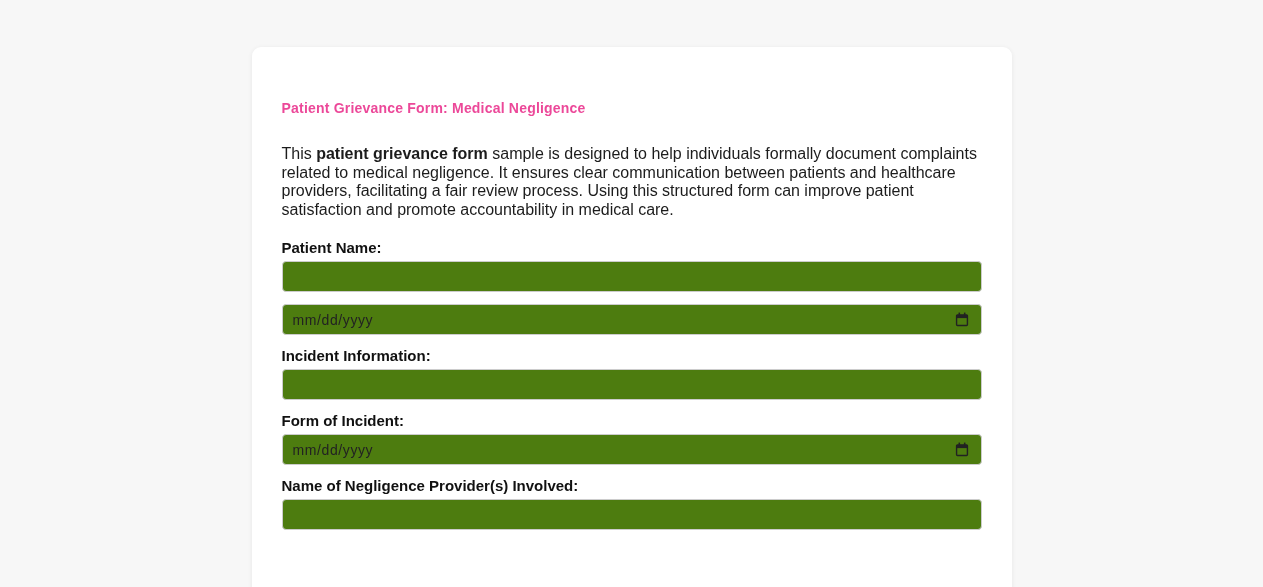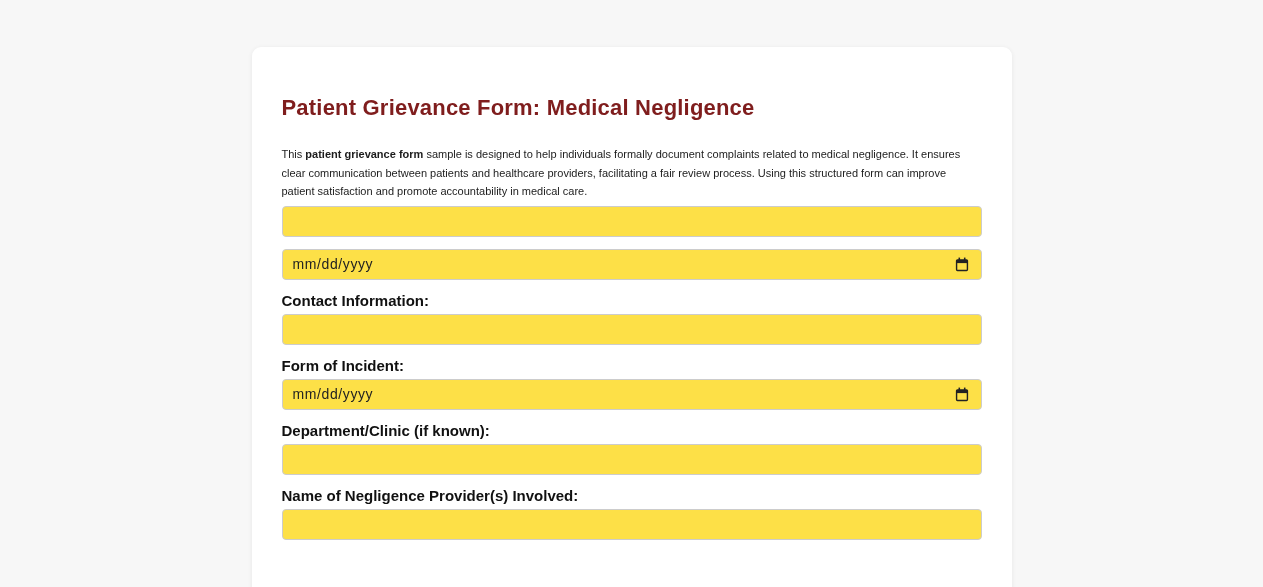--- a/index.html
+++ b/index.html
@@ -16,49 +16,49 @@
     width: 760px;
     margin: 47px auto 0;
     background: #ffffff;
     border-radius: 9px;
     box-shadow: 0 1px 5px rgba(0,0,0,0.07);
     padding: 48px 30px 60px;
     min-height: 620px;
   }
   h1.form-title {
     margin: 0;
-    font-size: 22px;
+    font-size: 14px;
     line-height: 26px;
     font-weight: bold;
-    color: #7f1d1d;
+    color: #ec4899;
     letter-spacing: 0.2px;
   }
   p.intro {
-    margin: 24px 0 5px;
-    font-size: 11px;
+    margin: 24px 0 20px;
+    font-size: 16px;
     line-height: 18.5px;
     color: #1c1c1c;
     max-width: 700px;
   }
   p.intro strong { font-weight: bold; }
   .field { margin: 0; }
   .field label {
     display: block;
     font-size: 15px;
     line-height: 18px;
     font-weight: bold;
     color: #111111;
     margin: 0 0 4px;
   }
   .text-input, .date-input {
     width: 100%;
     height: 31px;
     border: 1px solid #cccccc;
     border-radius: 4px;
-    background: #fde047;
+    background: #4d7c0f;
     margin: 0 0 12px;
     font-family: "Liberation Sans", sans-serif;
     font-size: 14px;
     color: #1c1c1c;
     padding: 0 10px;
     outline: none;
   }
   .date-input {
     display: flex;
     align-items: center;
@@ -82,60 +82,57 @@
 </head>
 <body>
 
 <div class="card">
 
   <h1 class="form-title">Patient Grievance Form: Medical Negligence</h1>
 
   <p class="intro"><span>This </span><strong>patient grievance form</strong><span> sample is designed to help individuals formally document complaints related to medical negligence. It ensures clear communication between patients and healthcare providers, facilitating a fair review process. Using this structured form can improve patient satisfaction and promote accountability in medical care.</span></p>
 
   <div class="field">
+    <label>Patient Name:</label>
     <input type="text" class="text-input" value="" style="">
   </div>
 
   <div class="field">
     <div class="date-input">
       <span class="date-placeholder">mm/dd/yyyy</span>
       <span class="cal-btn">
         <svg width="14" height="15" viewBox="0 0 16 17" aria-hidden="true">
           <rect x="1.8" y="3.3" width="12.4" height="12" rx="1" fill="none" stroke="#222" stroke-width="1.6"></rect>
           <rect x="1.8" y="3.3" width="12.4" height="3.6" fill="#222"></rect>
           <rect x="4" y="0.6" width="1.8" height="3.2" fill="#222"></rect>
           <rect x="10.2" y="0.6" width="1.8" height="3.2" fill="#222"></rect>
         </svg>
       </span>
     </div>
   </div>
 
   <div class="field">
-    <label>Contact Information:</label>
+    <label>Incident Information:</label>
     <input type="text" class="text-input" value="" style="">
   </div>
 
   <div class="field">
     <label>Form of Incident:</label>
     <div class="date-input">
       <span class="date-placeholder">mm/dd/yyyy</span>
       <span class="cal-btn">
         <svg width="14" height="15" viewBox="0 0 16 17" aria-hidden="true">
           <rect x="1.8" y="3.3" width="12.4" height="12" rx="1" fill="none" stroke="#222" stroke-width="1.6"></rect>
           <rect x="1.8" y="3.3" width="12.4" height="3.6" fill="#222"></rect>
           <rect x="4" y="0.6" width="1.8" height="3.2" fill="#222"></rect>
           <rect x="10.2" y="0.6" width="1.8" height="3.2" fill="#222"></rect>
         </svg>
       </span>
     </div>
   </div>
 
-  <div class="field">
-    <label>Department/Clinic (if known):</label>
-    <input type="text" class="text-input" value="" style="">
-  </div>
 
   <div class="field">
     <label>Name of Negligence Provider(s) Involved:</label>
     <input type="text" class="text-input" value="" style="">
   </div>
 
 </div>
 
 </body></html>

